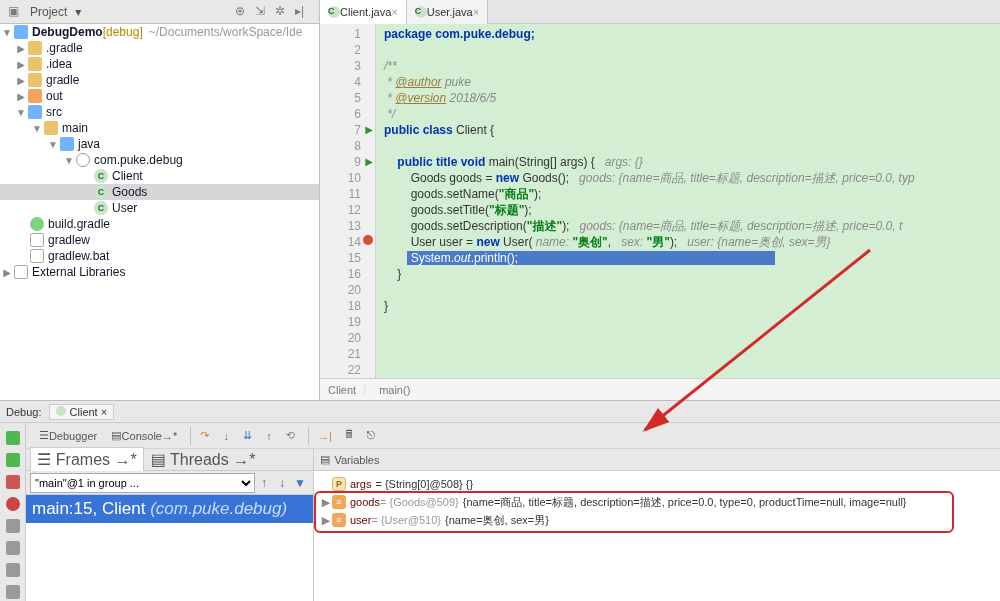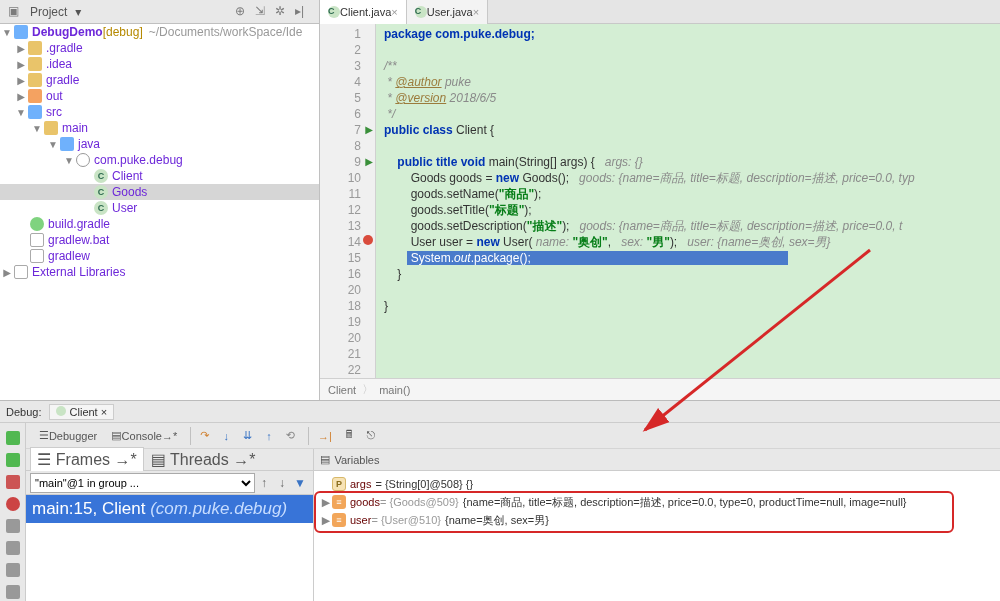--- a/index.html
+++ b/index.html
@@ -21,21 +21,21 @@
 .tree .node { display: flex; align-items: center; height: 16px; padding: 2px 0; white-space: nowrap; }
 .tree .chev { width: 10px; text-align: center; color: #888; font-size: 10px; margin-left: 2px; }
 .tree .ico { width: 14px; height: 14px; margin: 0 4px 0 2px; display: inline-flex; align-items: center; justify-content: center; font-size: 10px; }
 .ico.folder { background: #e9c46a; border-radius: 2px; }
 .ico.folder-o { background: #f4a261; border-radius: 2px; }
 .ico.folder-blue { background: #6fb1fc; border-radius: 2px; }
 .ico.pkg { border: 1px solid #999; border-radius: 50%; }
 .ico.class { background: #c9e4c5; border-radius: 50%; color: #2d6a4f; font-weight: bold; font-size: 9px; }
 .ico.file { border: 1px solid #aaa; border-radius: 2px; background: #fff; }
 .ico.gradle { background: #7fd37f; border-radius: 50%; }
-.tree .txt { color: #6d28d9; }
+.tree .txt { color: #0f172a; }
 .tree .sel { background: #d6d6d6; }
 .tree .txt.bold { font-weight: bold; }
 .tree .txt.hint { color: #999; margin-left: 6px; }
 .tree .txt.debug { color: #b58900; }
 
 
 .editor-area { flex: 1; display: flex; flex-direction: column; background: #fff; }
 .tabs { height: 24px; background: #e5e5e5; display: flex; align-items: center; border-bottom: 1px solid #c8c8c8; }
 .tab { display: flex; align-items: center; padding: 0 8px; height: 24px; background: #f3f3f3; border-right: 1px solid #c8c8c8; }
 .tab.active { background: #fff; }
@@ -174,25 +174,25 @@
         <div class="node" style="padding-left:92px">
             <span class="ico class">C</span>
             <span class="txt">User</span>
           </div>
         <div class="node" style="padding-left:28px">
             <span class="ico gradle"></span>
             <span class="txt">build.gradle</span>
           </div>
         <div class="node" style="padding-left:28px">
             <span class="ico file"></span>
-            <span class="txt">gradlew.bat</span>
+            <span class="txt">gradlew</span>
           </div>
         <div class="node" style="padding-left:28px">
             <span class="ico file"></span>
-            <span class="txt">gradlew</span>
+            <span class="txt">gradlew.bat</span>
           </div>
         <div class="node" style="padding-left:0">
             <span class="chev">▶</span>
             <span class="ico file"></span>
             <span class="txt">External Libraries</span>
           </div>
       </div>
     </div>
 
     <div class="editor-area">
@@ -240,21 +240,21 @@
 <span class="com"> * </span><span class="ann">@version</span><span class="com"> 2018/6/5</span>
 <span class="com"> */</span>
 <span class="kw">public class </span><span>Client</span><span> {</span>
 
     <span class="kw">public title void </span><span>main(String[] args) {</span><span class="com">   args: {}</span>
         <span>Goods goods = </span><span class="kw">new</span><span> Goods();   </span><span class="com">goods: {name=商品, title=标题, description=描述, price=0.0, typ</span>
         <span>goods.setName(</span><span class="str">"商品"</span><span>);</span>
         <span>goods.setTitle(</span><span class="str">"标题"</span><span>);</span>
         <span>goods.setDescription(</span><span class="str">"描述"</span><span>);   </span><span class="com">goods: {name=商品, title=标题, description=描述, price=0.0, t</span>
         <span>User user = </span><span class="kw">new</span><span> User( </span><span class="com">name: </span><span class="str">"奥创"</span><span>,   </span><span class="com">sex: </span><span class="str">"男"</span><span>);   </span><span class="com">user: {name=奥创, sex=男}</span>
-        <span class="hl-line"><span>System.</span><span class="fld">out</span><span>.package();</span>                                                                            </span>
+        <span class="hl-line"><span>System.</span><span class="fld">out</span><span>.println();</span>                                                                            </span>
     <span>}</span>
 
 <span>}</span>
         </div>
       </div>
       <div class="breadcrumb">
         <span>Client</span>
         <span style="margin:0 6px;color:#bbb">〉</span>
         <span>main()</span>
       </div>

